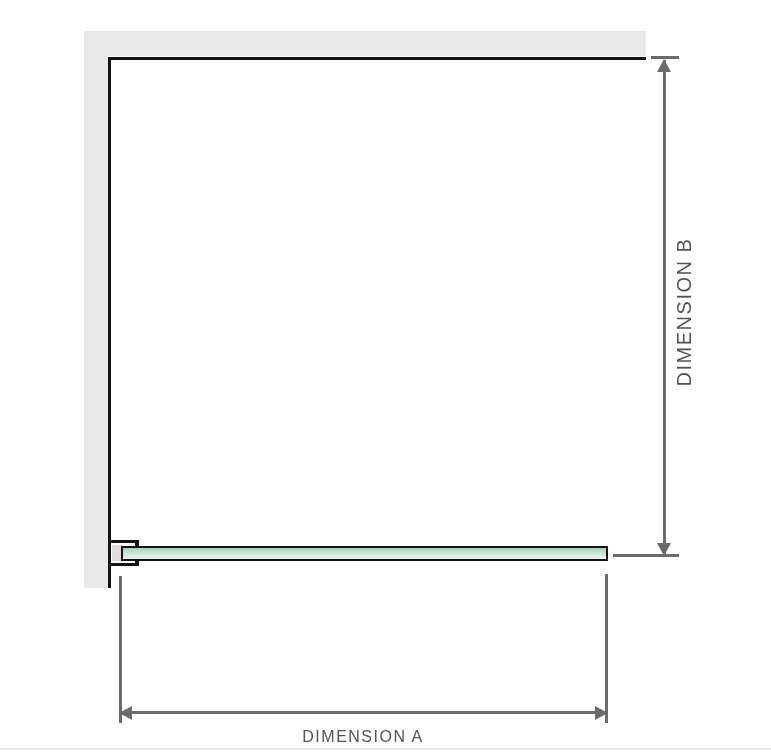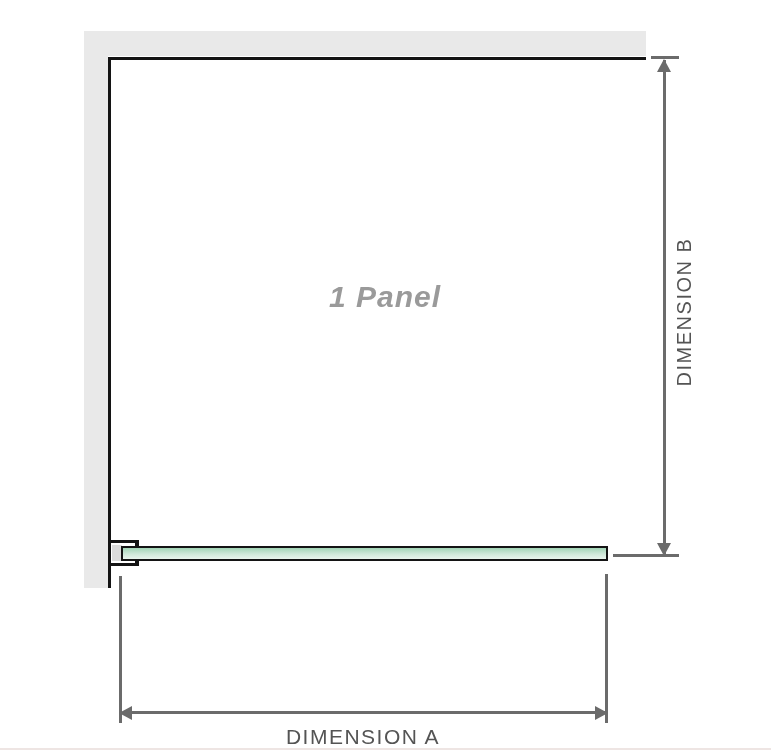--- a/index.html
+++ b/index.html
@@ -83,21 +83,21 @@
   }
   .arrow-right {
     left: 595px; top: 706px; width: 0; height: 0;
     border-top: 7px solid transparent; border-bottom: 7px solid transparent;
     border-left: 13px solid var(--dimension);
   }
   .dima-label {
     left: 363px; top: 737px;
     transform: translate(-50%, -50%);
     white-space: nowrap;
-    font-size: 21px; letter-spacing: 1.5px; color: var(--label-text); text-align: right;
+    font-size: 16px; letter-spacing: 1.5px; color: var(--label-text); text-align: right;
   }
 
   
   .panel-title {
     left: 385px; top: 297px;
     transform: translate(-50%, -50%);
     white-space: nowrap;
     font-size: 30px; font-weight: bold; font-style: italic;
     letter-spacing: 1px; color: var(--panel-label);
   }
@@ -128,17 +128,16 @@
   <div class="abs arrow-down"></div>
   <div class="abs dimb-label">DIMENSION B</div>
 
   <div class="abs dima-ext-left"></div>
   <div class="abs dima-ext-right"></div>
   <div class="abs dima-line"></div>
   <div class="abs arrow-left"></div>
   <div class="abs arrow-right"></div>
   <div class="abs dima-label">DIMENSION A</div>
 
-  <div class="abs panel-title">1 Panel</div>
 
   <div class="abs bottom-strip"></div>
 
 </div>
 
 </body></html>

